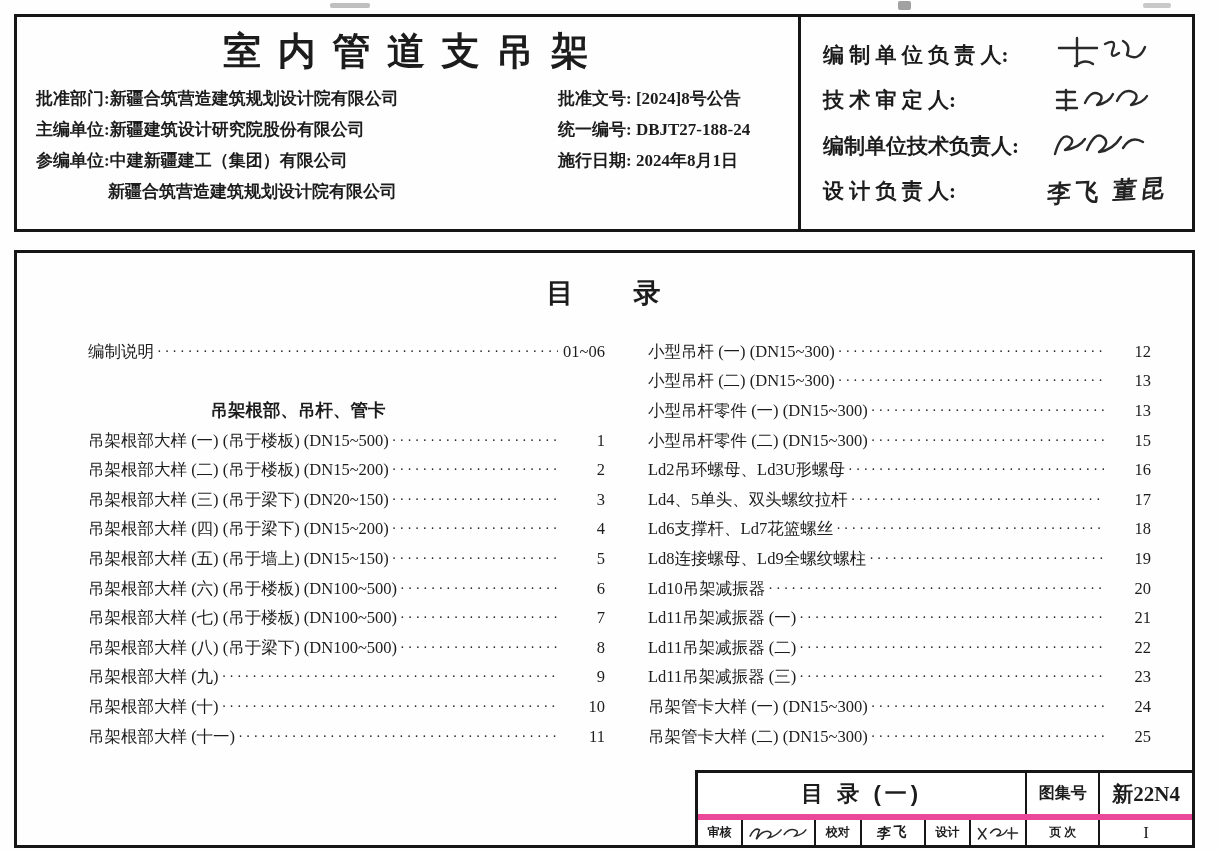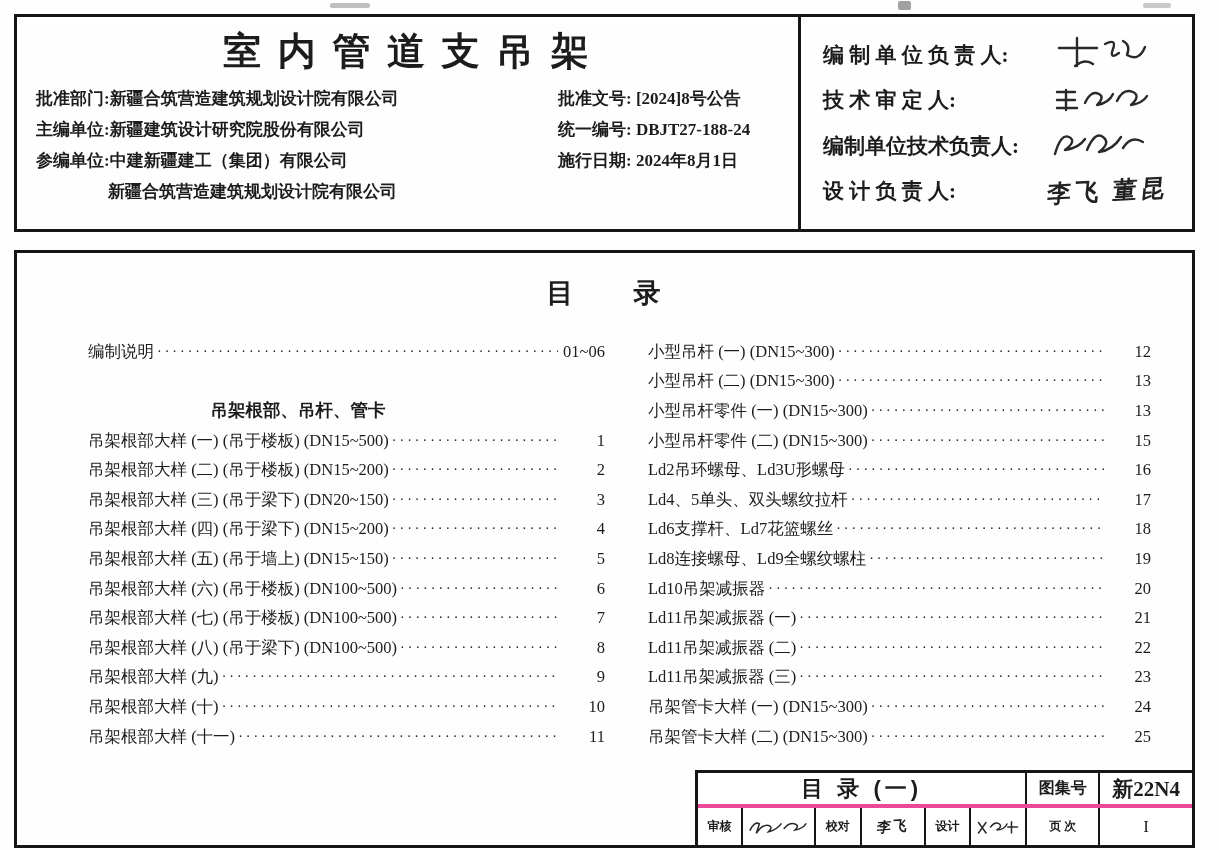--- a/index.html
+++ b/index.html
@@ -36,21 +36,21 @@
   .leader{flex:1 1 auto;overflow:hidden;white-space:nowrap;letter-spacing:3px;
           font-size:14px;margin:0 3px;color:#222;}
   .toc-p{flex:0 0 auto;min-width:44px;text-align:right;}
   .toc-section-header{height:29.6px;line-height:29.6px;width:420px;text-align:center;
         font-family:"Liberation Sans","DejaVu Sans",sans-serif;font-weight:bold;font-size:17.5px;}
   
   .title-block{position:absolute;right:0;bottom:0;width:497px;height:75px;box-sizing:border-box;
                border-left:3px solid #161616;border-top:3px solid #161616;
                display:flex;flex-direction:column;background:#fff;}
   .tb-row{display:flex;box-sizing:border-box;}
-  .tb-row1{height:35px;border-bottom:4px solid #ec4899;}
+  .tb-row1{height:47px;border-bottom:6px solid #ec4899;}
   .tb-row2{flex:1;}
   .tb-cell{box-sizing:border-box;display:flex;align-items:center;justify-content:center;
            border-right:2px solid #161616;}
   .tb-cell:last-child{border-right:none;}
   .tb-sheet-title{width:330px;font-family:"Liberation Sans","DejaVu Sans",sans-serif;
                   font-weight:bold;font-size:22px;letter-spacing:4px;}
   .tb-atlas-label{width:73px;font-size:16px;font-weight:600;}
   .tb-atlas-no{width:92px;font-size:21px;font-weight:600;}
   .tb-s{font-size:12px;font-weight:600;}
   .tb-w45{width:45px;} .tb-w73{width:73px;} .tb-w46{width:46px;}

